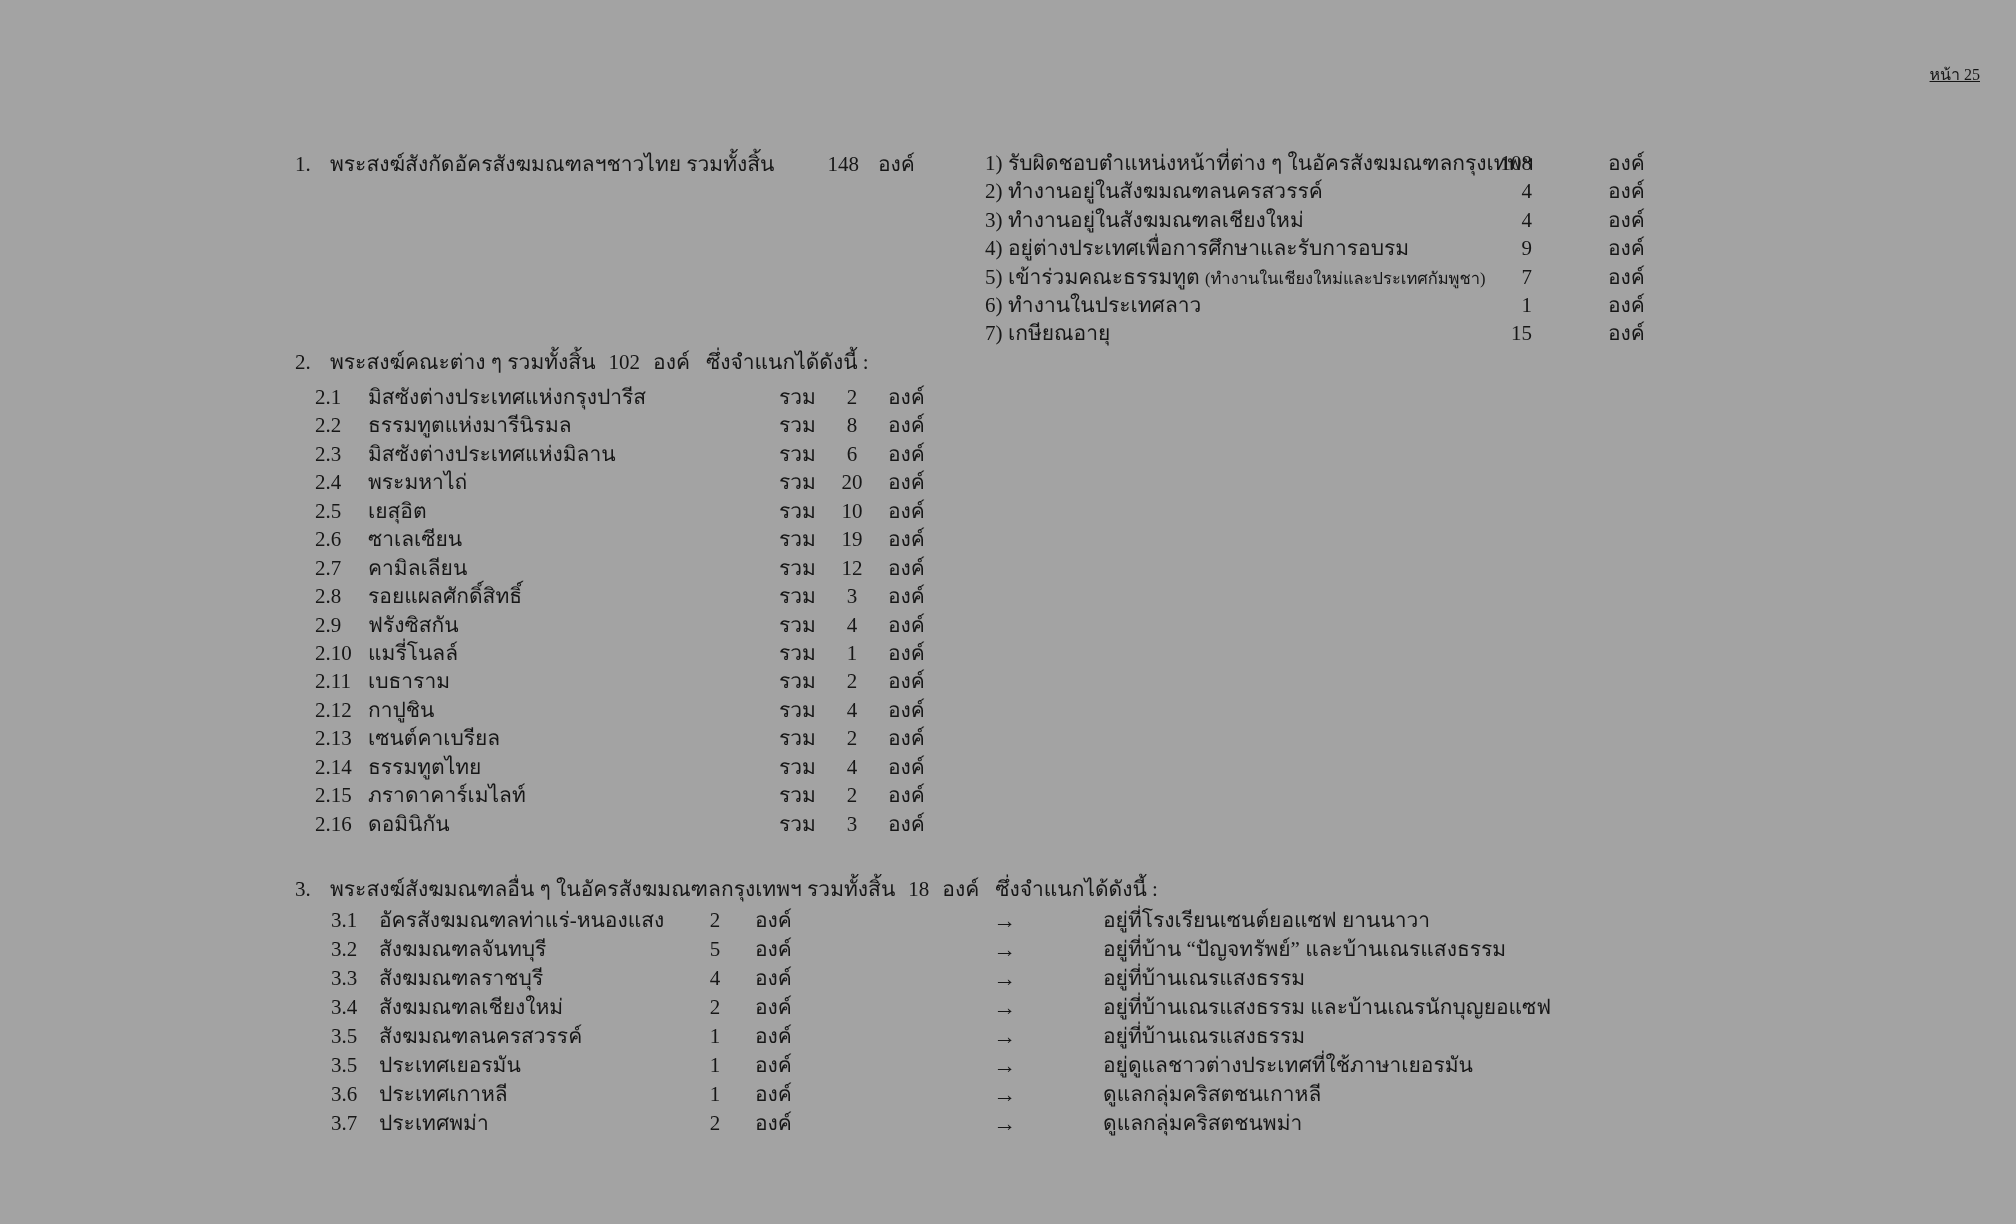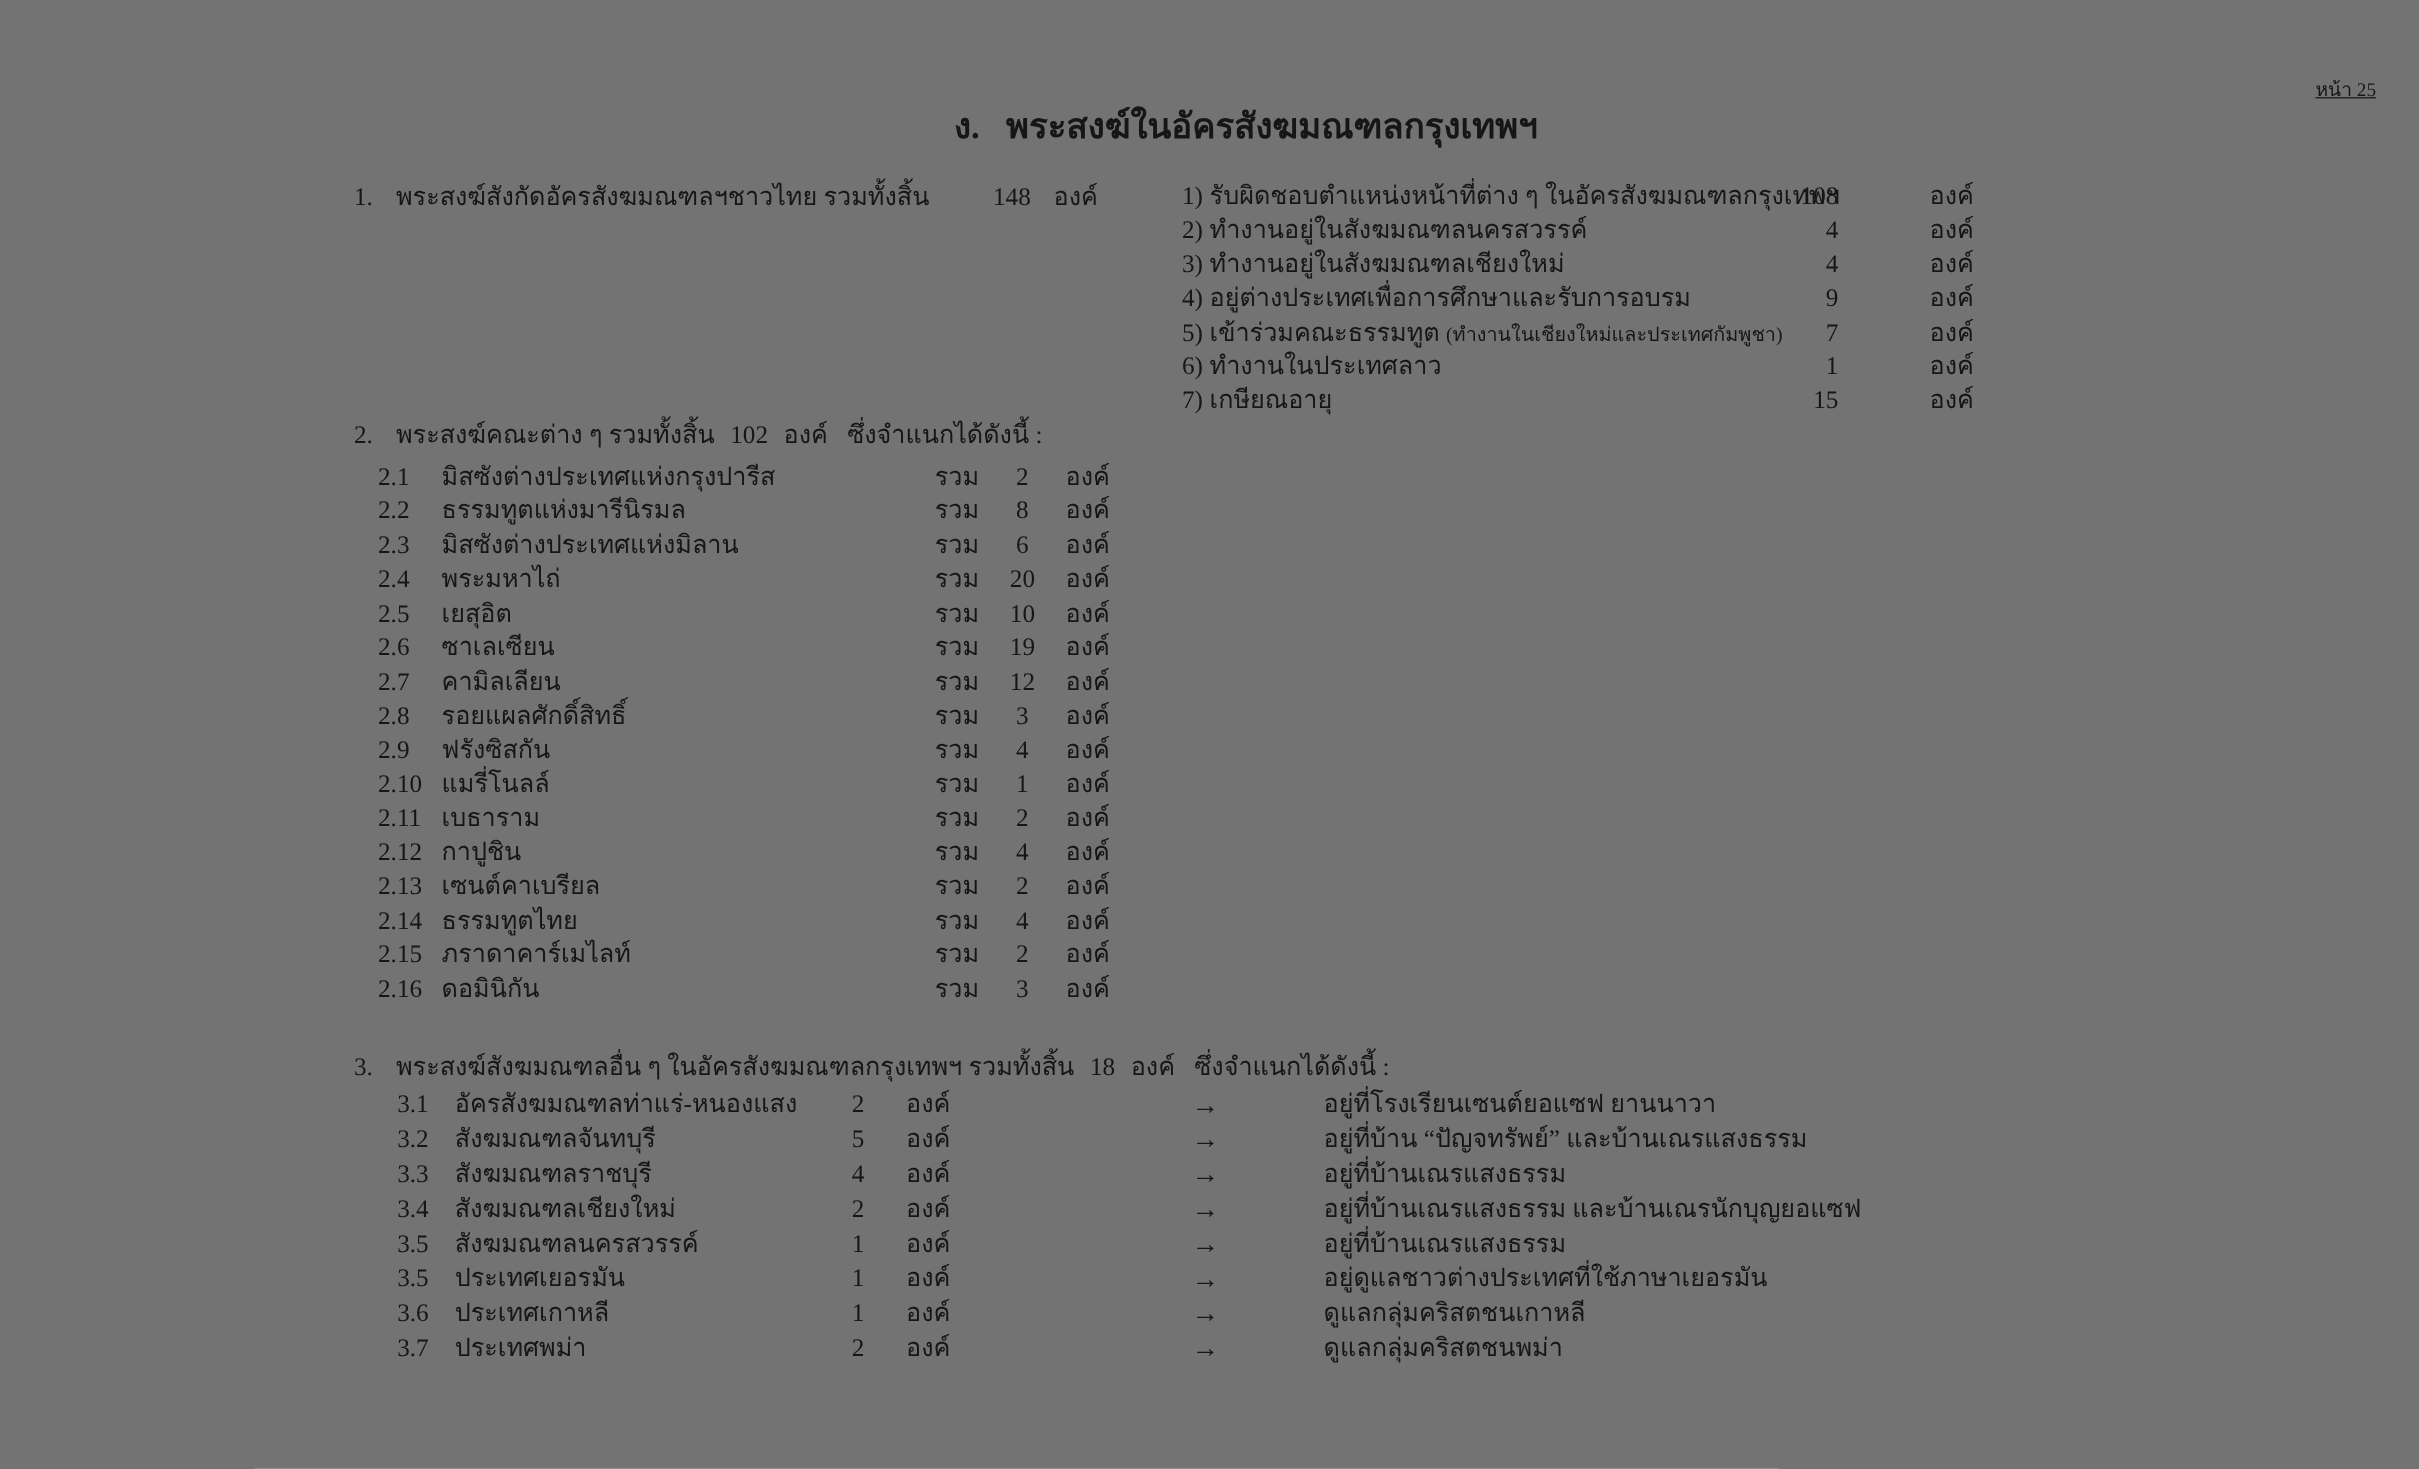--- a/index.html
+++ b/index.html
@@ -4,21 +4,21 @@
 <style>
   * { margin:0; padding:0; box-sizing:border-box; }
   html,body { width:2016px; height:1224px; background:#ffffff; }
   body {
     font-family:"Liberation Serif","DejaVu Serif",serif;
     color:#161616;
     font-size:21px;
     position:relative;
     overflow:hidden;
   }
-  .page { position:absolute; inset:0; background:#737373; }
+  .page { position:absolute; inset:0; background:#a3a3a3; }
 
   .page-number { position:absolute; top:62px; right:36px; font-size:16px; text-decoration:underline; white-space:nowrap; }
 
   .doc-title { position:absolute; top:82px; left:795px; font-size:29px; font-weight:bold; white-space:nowrap; }
   .doc-title .t-prefix { margin-right:22px; }
 
   
   .s1-row { position:absolute; top:150px; left:0; width:100%; height:29px; line-height:29px; white-space:nowrap; }
   .s1-no    { position:absolute; left:295px; }
   .s1-label { position:absolute; left:330px; }
@@ -63,23 +63,20 @@
   .s3-arrow{ position:absolute; left:993px; font-weight:bold; font-size:23px; }
   .s3-desc { position:absolute; left:1103px; }
 </style>
 </head>
 <body>
 
 <div class="page">
 
   <div class="page-number">หน้า 25</div>
 
-  <div class="doc-title">
-    <span class="t-prefix">ง.</span><span>พระสงฆ์ในอัครสังฆมณฑลกรุงเทพฯ</span>
-  </div>
 
   <div class="s1-row">
     <span class="s1-no">1.</span>
     <span class="s1-label">พระสงฆ์สังกัดอัครสังฆมณฑลฯชาวไทย  รวมทั้งสิ้น</span>
     <span class="s1-count">148</span>
     <span class="s1-unit">องค์</span>
   </div>
 
   <div class="r-list">
     <div class="r-row">

